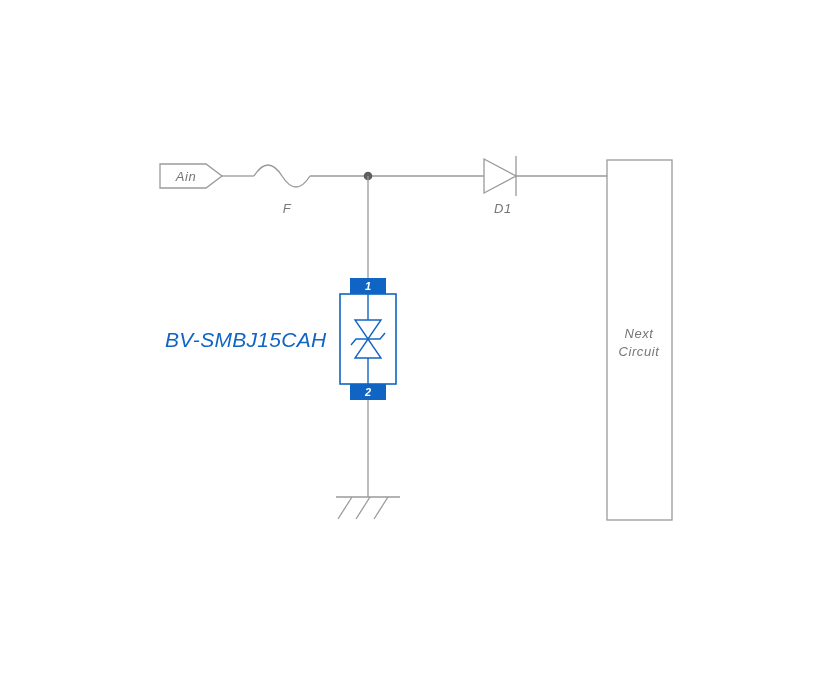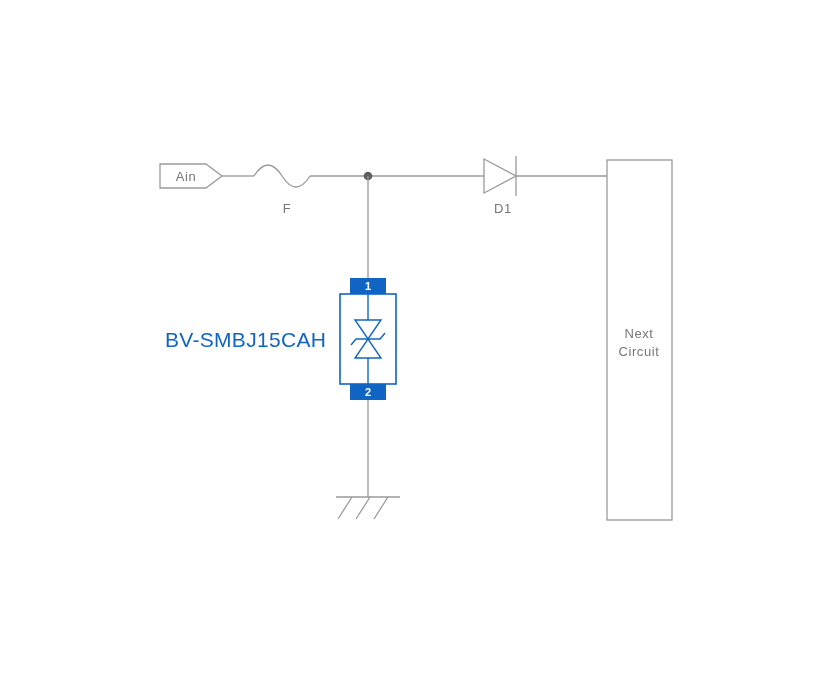--- a/index.html
+++ b/index.html
@@ -9,20 +9,21 @@
     --dot:#5f5f5f;
     --background:#ffffff;
   }
   html,body{margin:0;padding:0;}
   body{background:#fff;font-family:"Liberation Sans",sans-serif;}
   .stage{
     position:relative;
     width:832px;height:675px;
     background:var(--background);
     overflow:hidden;
+    font-style:italic;
   }
   svg{display:block;}
   .wire{stroke:var(--line);stroke-width:1.3;fill:none;}
   .shape{stroke:var(--line);stroke-width:1.3;fill:#ffffff;}
   .blue-line{stroke:var(--blue);stroke-width:1.4;fill:none;}
   .blue-outline{stroke:var(--blue);stroke-width:1.6;fill:#ffffff;}
   .blue-fill{fill:var(--blue);stroke:none;}
   .dot{fill:var(--dot);stroke:none;}
   .gray-text{fill:var(--text);font-family:"Liberation Sans",sans-serif;font-size:13px;letter-spacing:.6px;}
   .pin-text{fill:#ffffff;font-family:"Liberation Sans",sans-serif;font-size:11px;font-weight:bold;}

